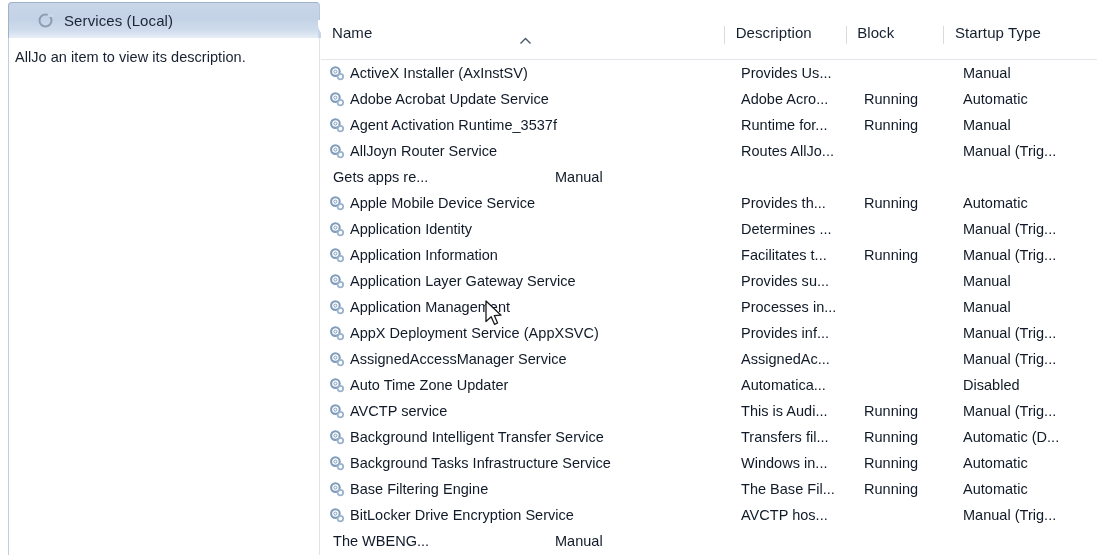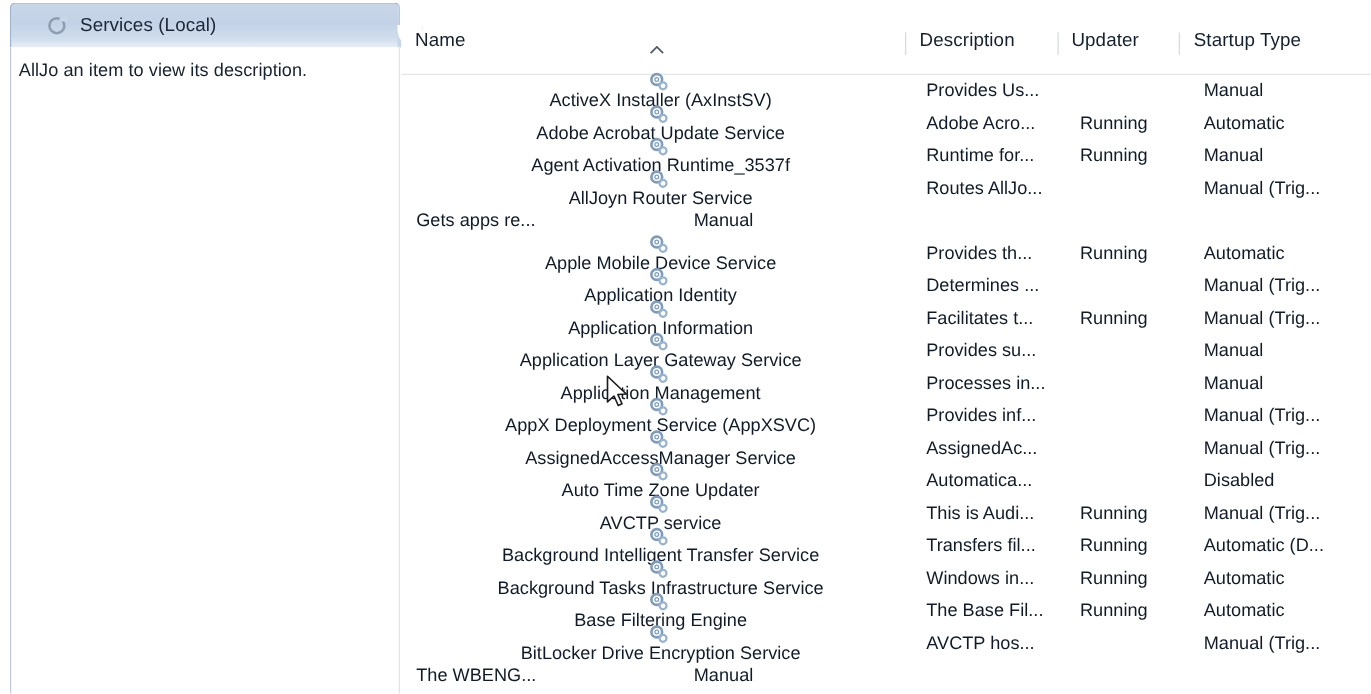--- a/index.html
+++ b/index.html
@@ -167,21 +167,20 @@
     white-space: nowrap;
     overflow: hidden;
     letter-spacing: .02px;
   }
 
   .c-name {
     width: 408px;
     padding-left: 7px;
     display: flex;
     align-items: center;
-    flex-direction: column;
   }
   .c-desc    { width: 124px; padding-left: 12px; }
   .c-status  { width: 98px;  padding-left: 11px; }
   .c-startup { width: 146px; padding-left: 12px; }
 
   .svc-icon {
     width: 17px;
     height: 17px;
     margin-right: 5px;
     flex: 0 0 auto;
@@ -231,21 +230,21 @@
         <span class="sort-chevron">
           <svg viewBox="0 0 13 8" width="13" height="8" aria-hidden="true">
             <path d="M1.5 6.5 L6.5 1.6 L11.5 6.5" fill="none" stroke="#4a5666" stroke-width="1.4"></path>
           </svg>
         </span>
       </div>
       <div class="hcell h-desc divider">
         <span>Description</span>
       </div>
       <div class="hcell h-status divider">
-        <span>Updater</span>
+        <span>Block</span>
       </div>
       <div class="hcell h-startup divider">
         <span>Startup Type</span>
       </div>
     </div>
 
     <div class="rows" id="rows">
         <div class="row">
           <div class="cell c-name">
             <span class="svc-icon"><svg viewBox="0 0 17 17" width="17" height="17" aria-hidden="true">

